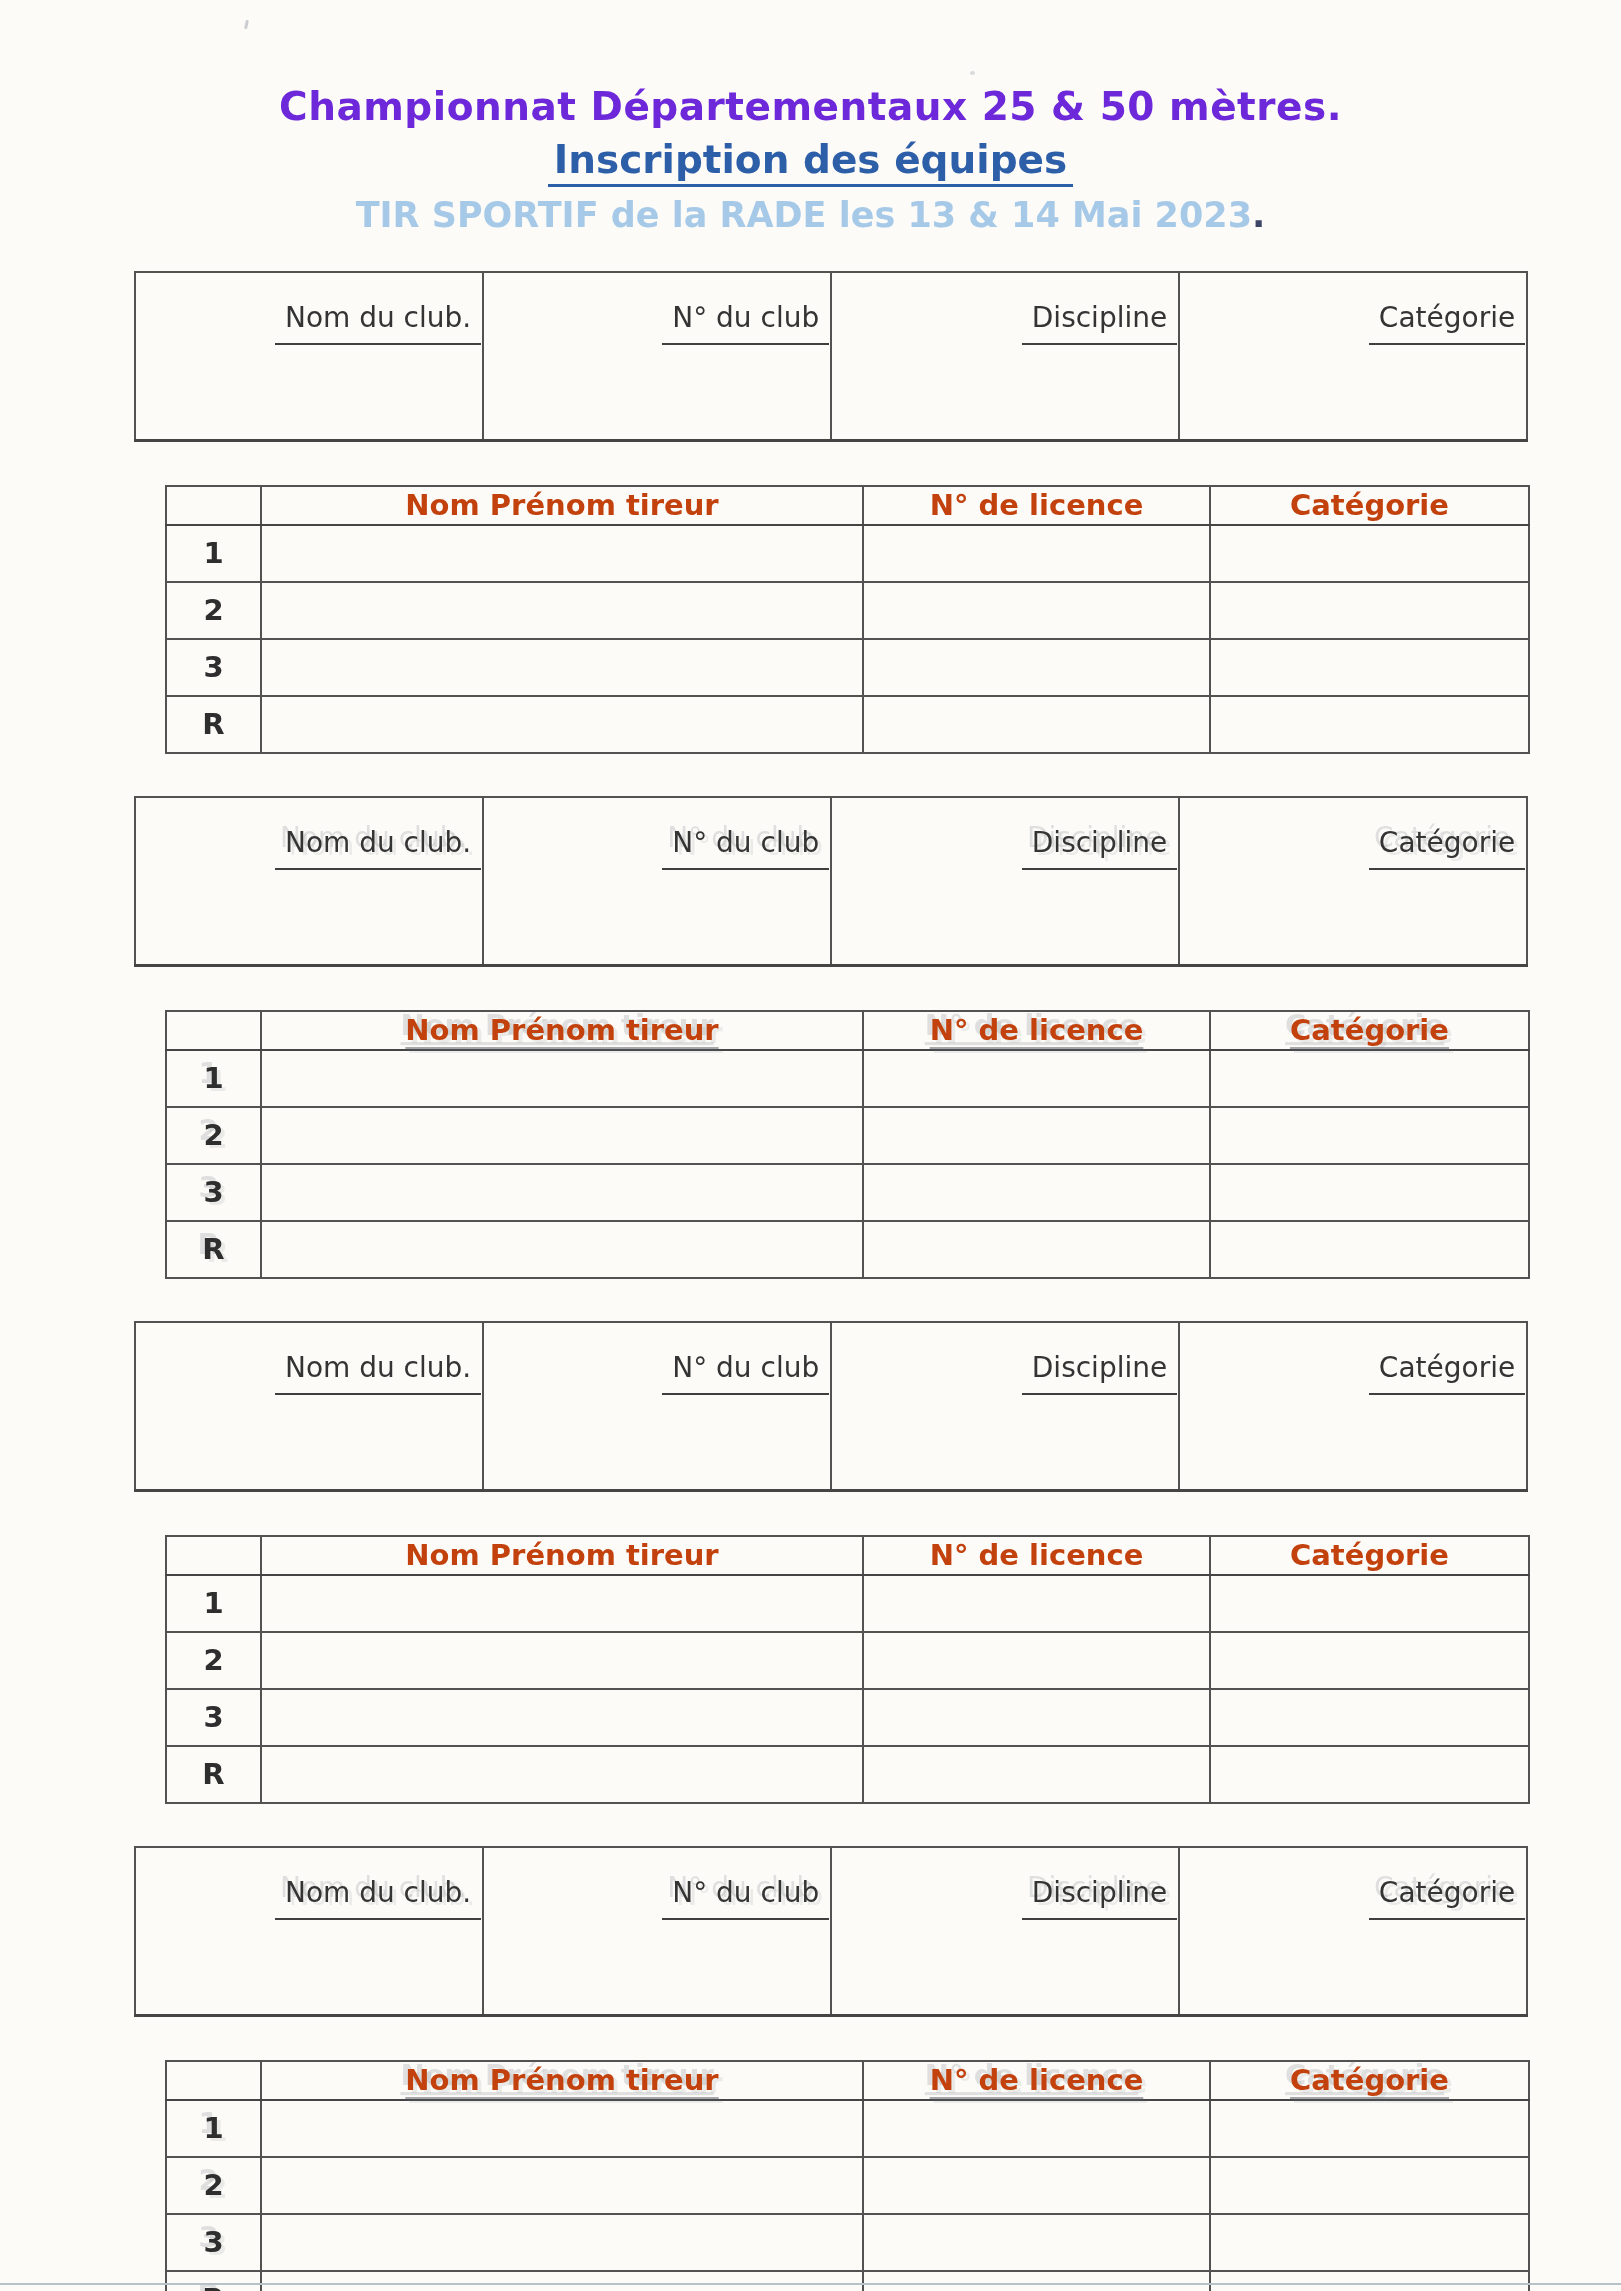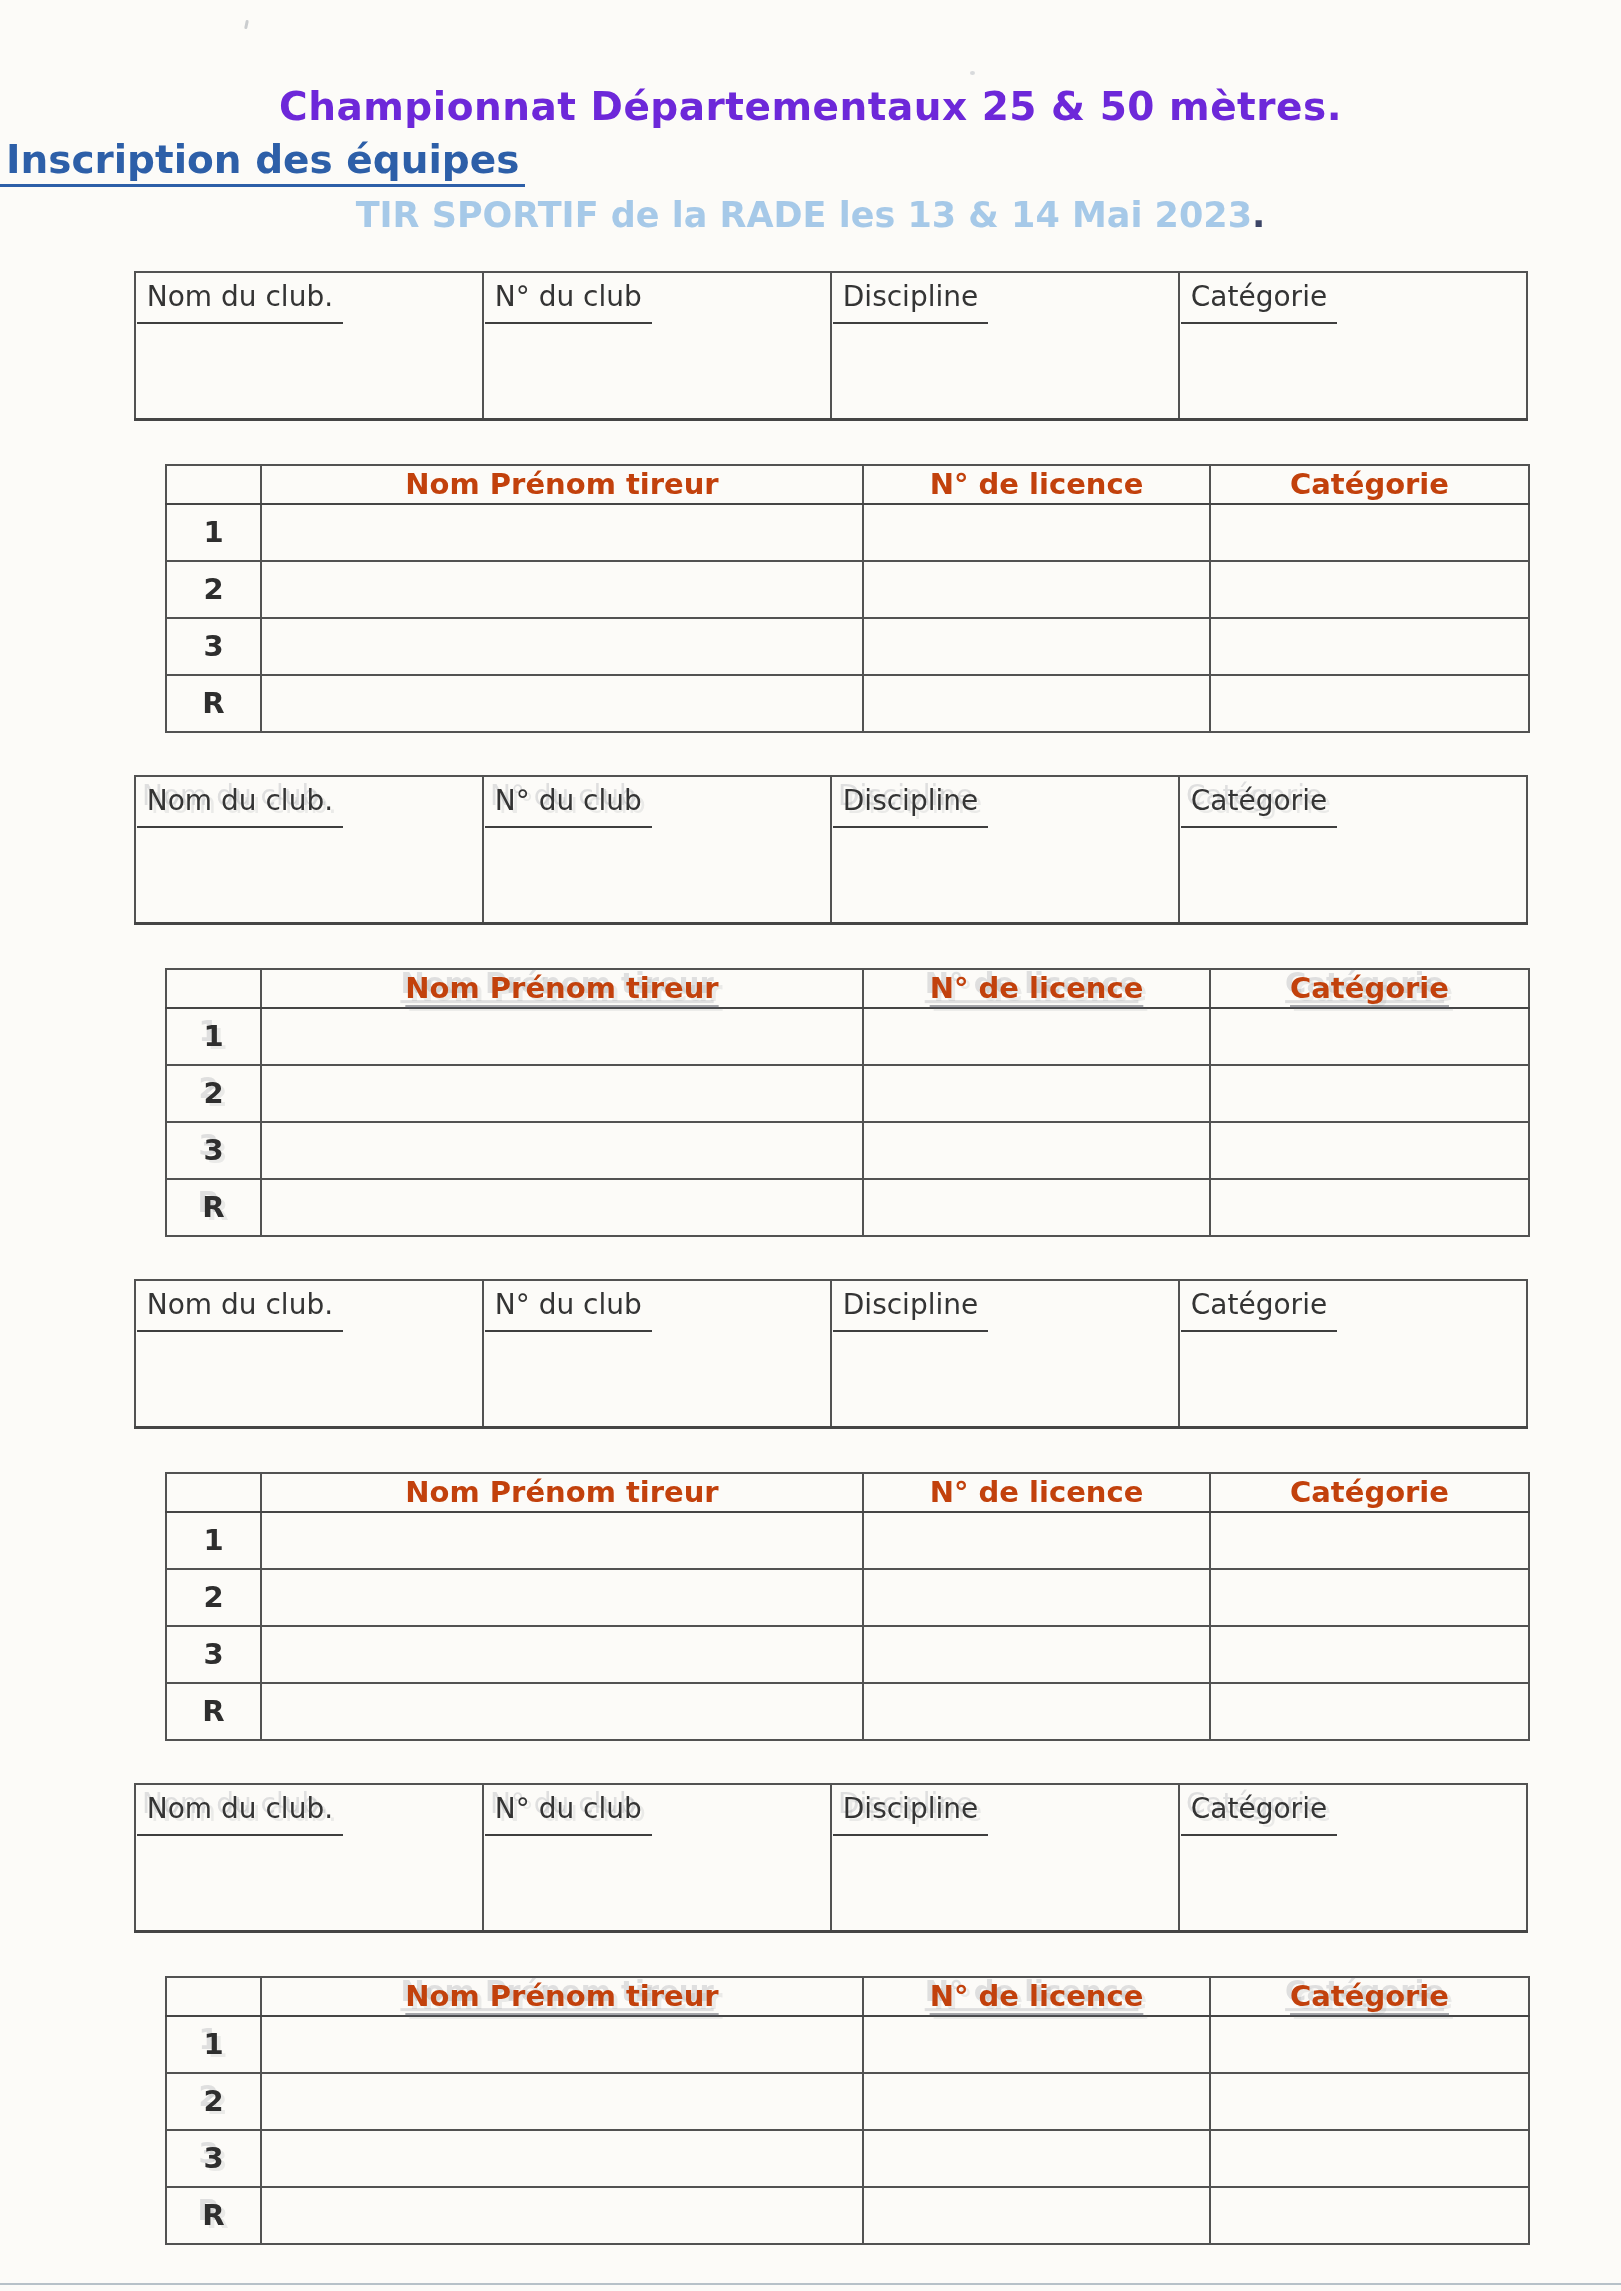--- a/index.html
+++ b/index.html
@@ -8,32 +8,32 @@
     width:1621px;height:2292px;
     margin:0 auto;
     background:#fcfbf8;
     font-family:"DejaVu Sans","Liberation Sans",sans-serif;
     color:#3a3a3a;
     overflow:hidden;
   }
   
   .t1{padding-top:86px;text-align:center;font-size:39px;font-weight:bold;
       color:#6d28d9;letter-spacing:0.5px;line-height:1.1;}
-  .t2{text-align:left;margin-top:9.8px;font-size:39px;font-weight:bold;
+  .t2{text-align:center;margin-top:9.8px;font-size:39px;font-weight:bold;
       color:#2d5fa8;line-height:1.1;}
   .t2 .ul{display:inline-block;border-bottom:3.9px solid #2d5fa8;padding:0 5.9px 2.9px;}
   .t3{text-align:center;margin-top:8.8px;font-size:35px;font-weight:bold;
       color:#a6c9e8;line-height:1.1;}
   .t3 .dot{color:#3c4566;}
   
   .club{border-collapse:collapse;table-layout:fixed;width:1392px;
         margin:42px 0 0 134px;border:2.9px solid #454545;border-bottom-width:3.9px;}
   .pair-first .club{margin-top:36px;}
   .club td{border:2px solid #525252;height:137px;vertical-align:top;
-           text-align:left;padding-top:7px;}
+           text-align:right;padding-top:28px;}
   .cu{display:inline-block;font-size:28px;color:#343434;
       border-bottom:2.9px solid #3f3f3f;padding:0 9.8px 8.8px;}
   
   .team{border-collapse:collapse;table-layout:fixed;width:1362px;
         margin:43px 0 0 165px;border:2.9px solid #454545;}
   .team td{border:2px solid #525252;}
   .team tr.h td{height:35px;border-bottom:2.9px solid #454545;
                 text-align:center;vertical-align:middle;}
   .th{font-weight:bold;font-size:29px;color:#c2410c;}
   .team tr.r td{height:53px;}

